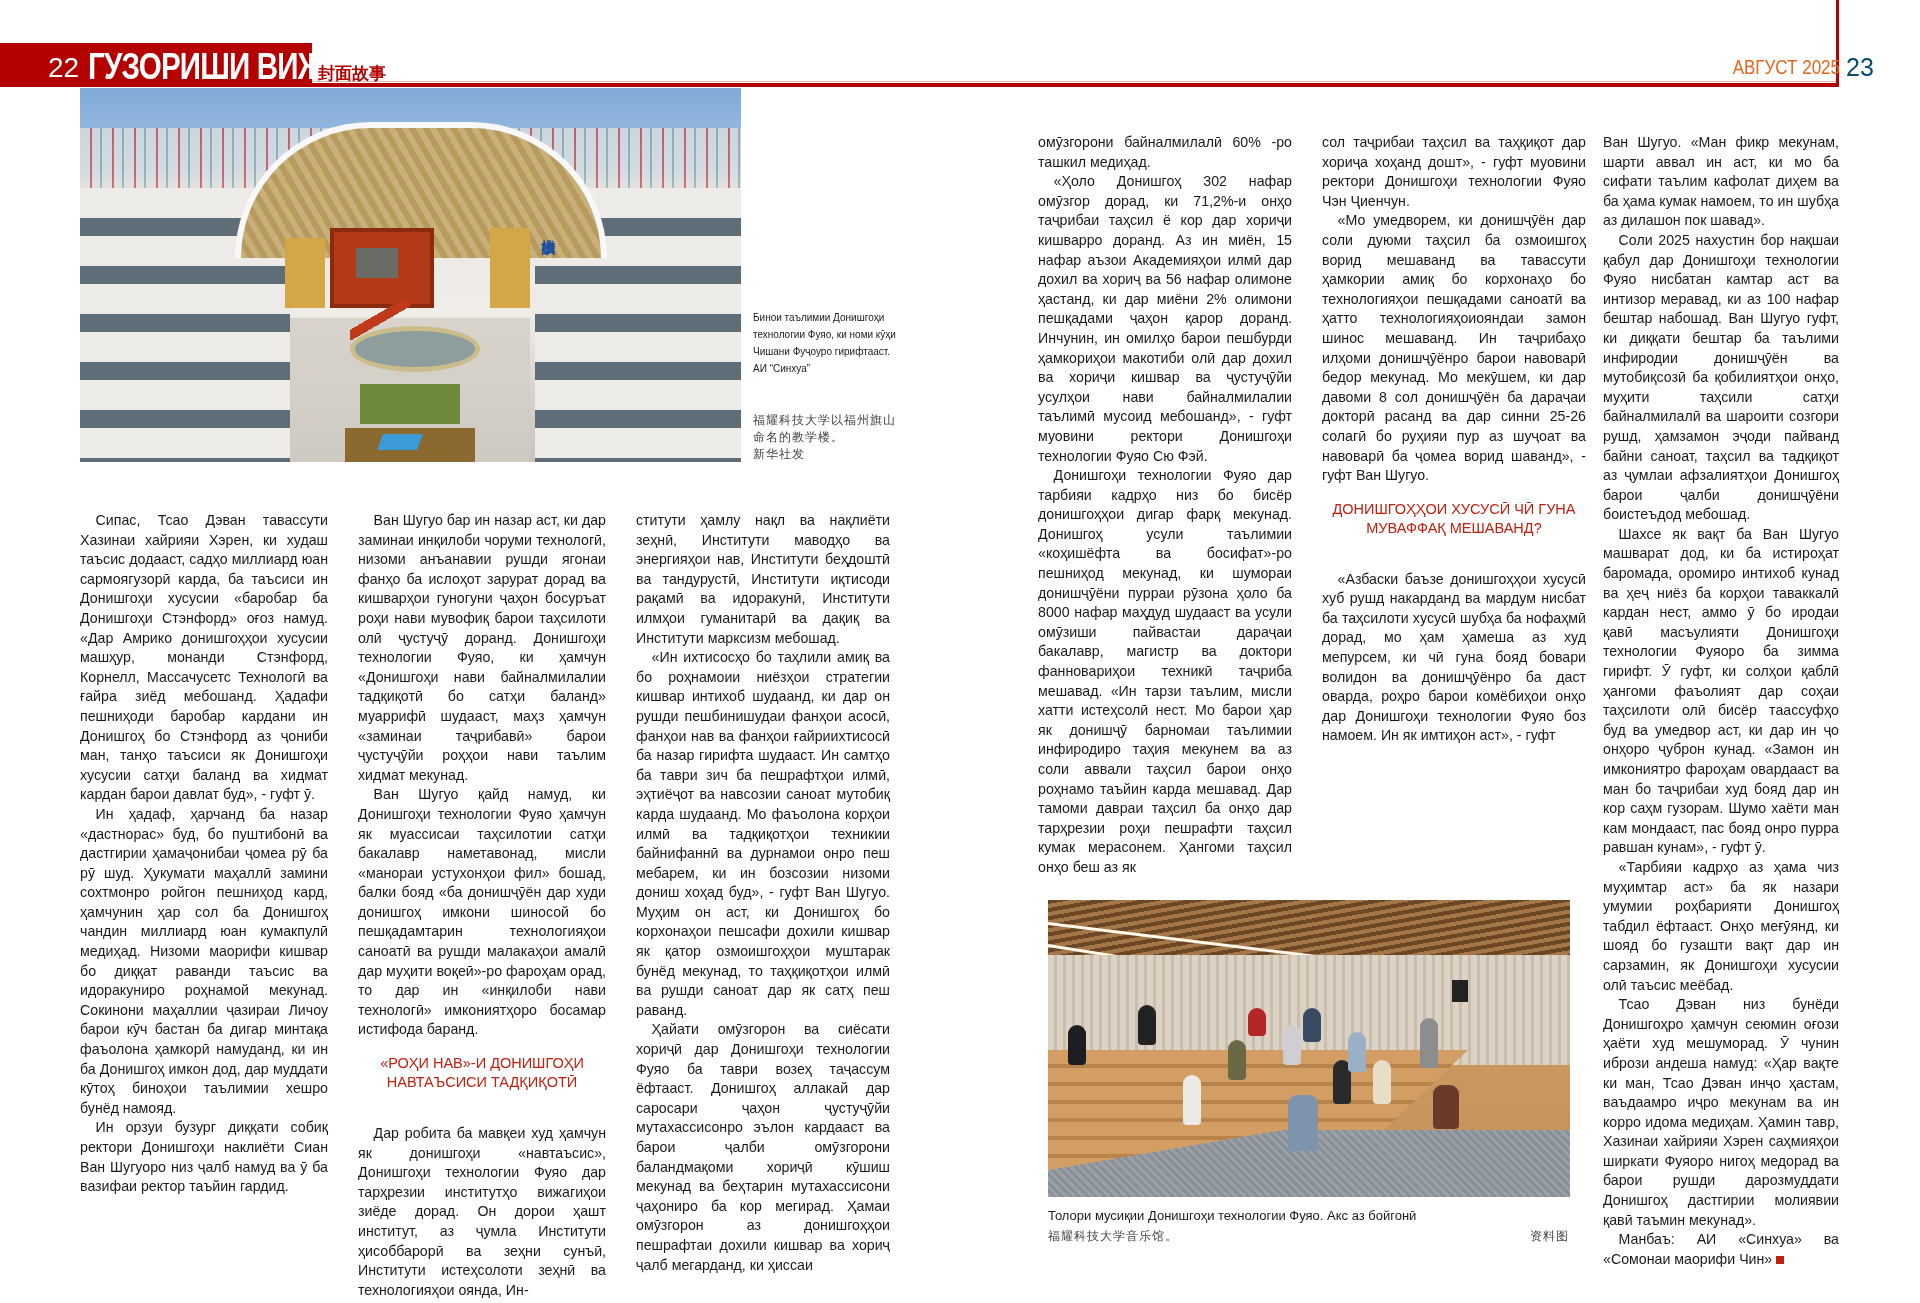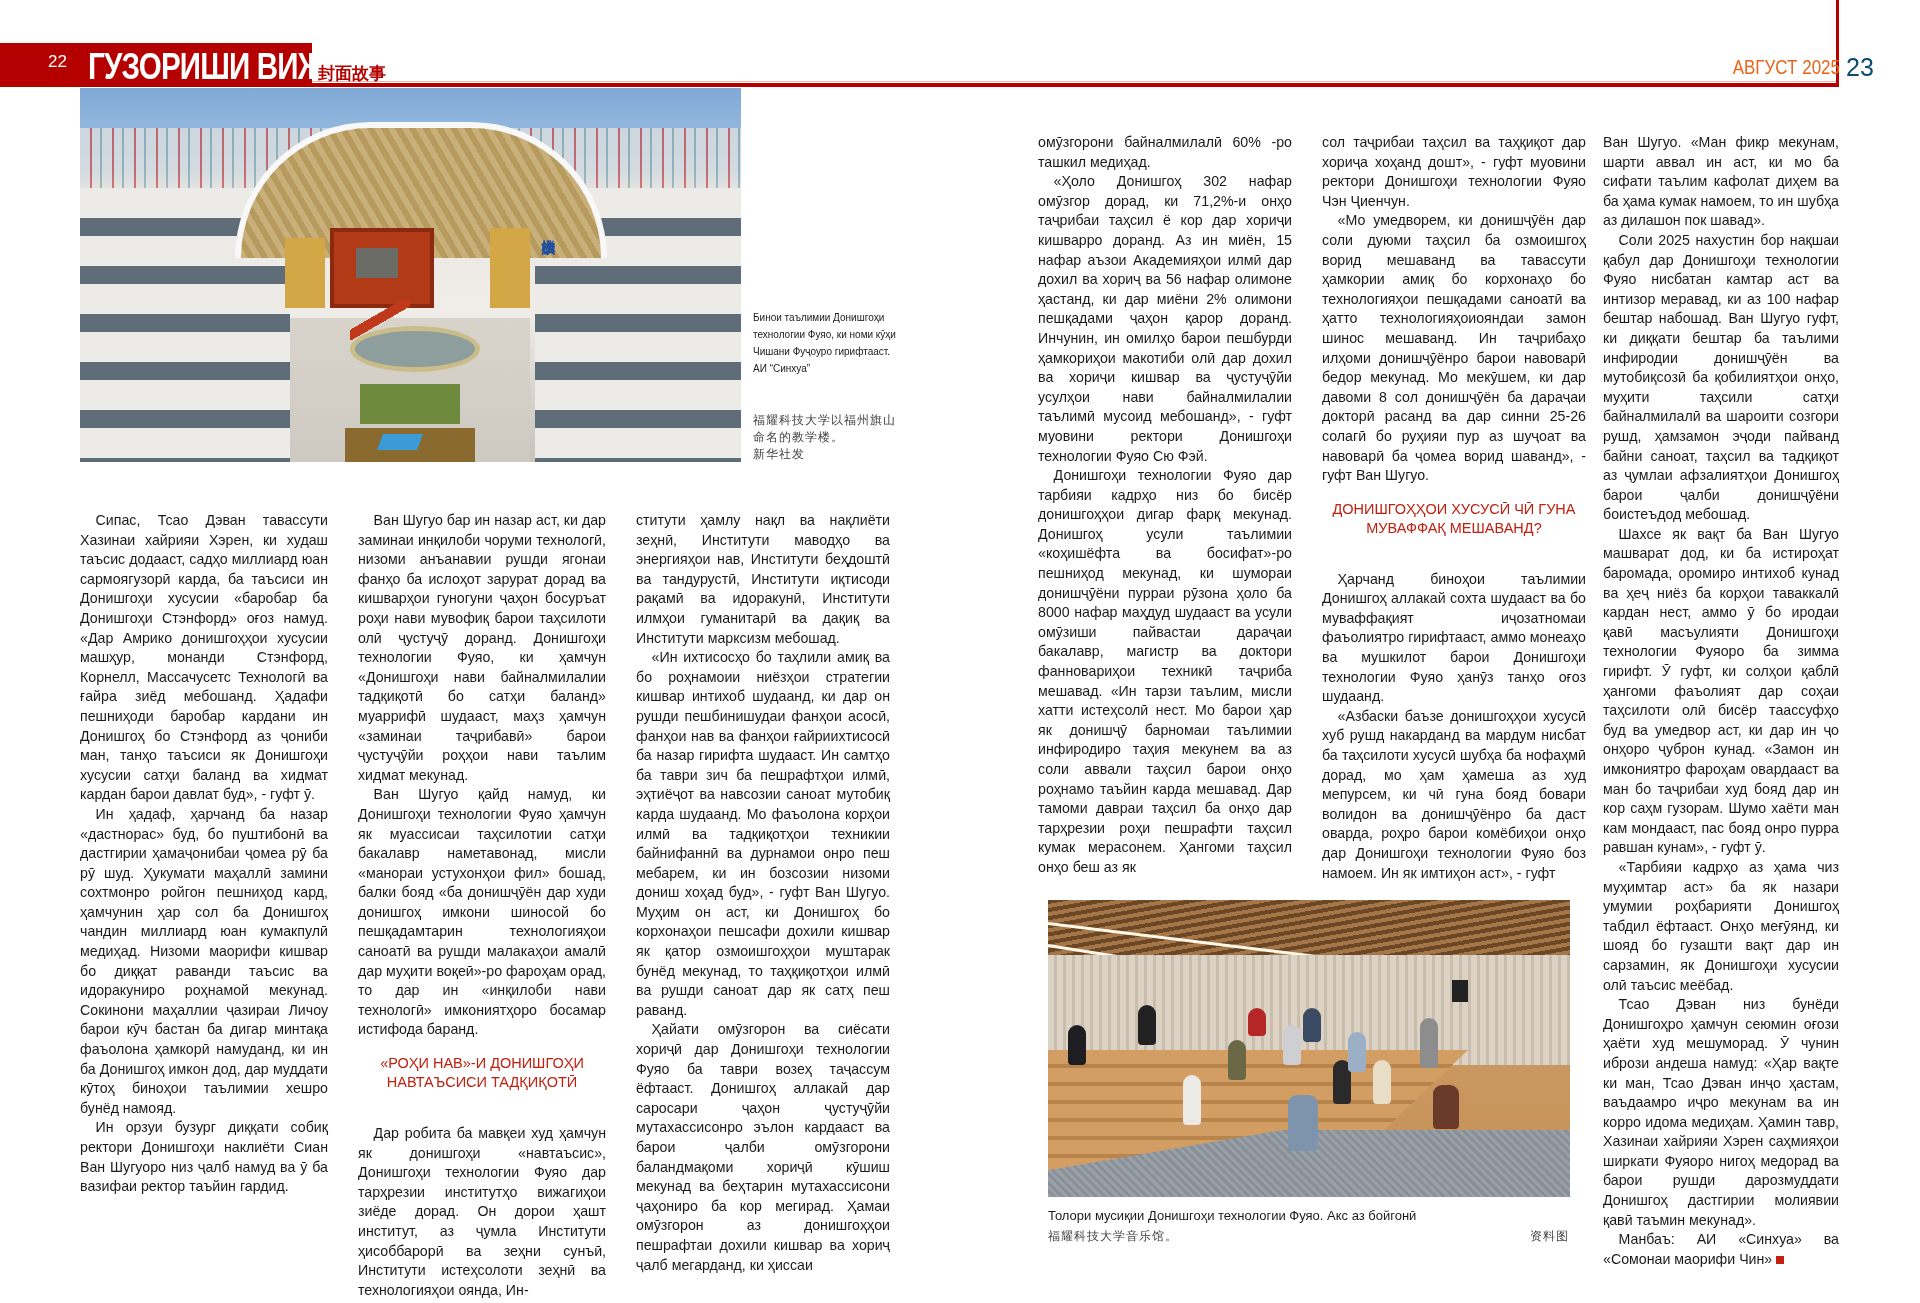--- a/index.html
+++ b/index.html
@@ -4,21 +4,21 @@
 <style>
   html, body { margin:0; padding:0; background:#ffffff; }
   body { width:1920px; height:1303px; position:relative; overflow:hidden;
          font-family:"Liberation Sans", "DejaVu Sans", sans-serif; color:#1a1a1a; }
   .abs { position:absolute; }
   
   .hdr-bar-left { left:0; top:43px; width:312px; height:44px; background:#b50000; }
   .hdr-line { left:312px; top:83px; width:1527px; height:4px; background:#b50000; }
   .hdr-line-thin { left:312px; top:81px; width:1527px; height:1px; background:#e7b9a9; }
   .hdr-vline { left:1836px; top:0; width:3px; height:87px; background:#b50000; }
-  .page-num-left { left:48px; top:52px; font-size:17px; color:#fff; }
+  .page-num-left { left:48px; top:52px; font-size:28px; color:#fff; }
   .section-title { left:88px; top:46px; font-size:36px; font-weight:bold; color:#fff;
                    letter-spacing:-1px; transform:scaleX(0.82); transform-origin:left top; white-space:nowrap; }
   .section-cn { left:318px; top:62px; font-size:17px; font-weight:bold; color:#b50000;
                 font-family:"DejaVu Serif", serif; }
   .issue-date { left:1699px; top:56px; font-size:20px; color:#e8661c; transform:scaleX(0.85); transform-origin:right top; text-align:right; width:140px; left:1700px; white-space:nowrap; }
   .page-num-right { left:1846px; top:53px; font-size:25px; color:#0c4a6e; }
 
   
   .photo { overflow:hidden; }
   .photo1 { left:80px; top:88px; width:661px; height:374px;
@@ -129,21 +129,20 @@
 <div class="abs col c4">
   <p class="noindent">омӯзгорони байналмилалӣ 60% -ро ташкил медиҳад.</p>
   <p>«Ҳоло Донишгоҳ 302 нафар омӯзгор дорад, ки 71,2%-и онҳо таҷрибаи таҳсил ё кор дар хориҷи кишварро доранд. Аз ин миён, 15 нафар аъзои Академияҳои илмӣ дар дохил ва хориҷ ва 56 нафар олимоне ҳастанд, ки дар миёни 2% олимони пешқадами ҷаҳон қарор доранд. Инчунин, ин омилҳо барои пешбурди ҳамкориҳои макотиби олӣ дар дохил ва хориҷи кишвар ва ҷустуҷӯйи усулҳои нави байналмилалии таълимӣ мусоид мебошанд», - гуфт муовини ректори Донишгоҳи технологии Фуяо Сю Фэй.</p>
   <p>Донишгоҳи технологии Фуяо дар тарбияи кадрҳо низ бо бисёр донишгоҳҳои дигар фарқ мекунад. Донишгоҳ усули таълимии «коҳишёфта ва босифат»-ро пешниҳод мекунад, ки шумораи донишҷӯёни пурраи рӯзона ҳоло ба 8000 нафар маҳдуд шудааст ва усули омӯзиши пайвастаи дараҷаи бакалавр, магистр ва доктори фанновариҳои техникӣ таҷриба мешавад. «Ин тарзи таълим, мисли хатти истеҳсолӣ нест. Мо барои ҳар як донишҷӯ барномаи таълимии инфиродиро таҳия мекунем ва аз соли аввали таҳсил барои онҳо роҳнамо таъйин карда мешавад. Дар тамоми давраи таҳсил ба онҳо дар тарҳрезии роҳи пешрафти таҳсил кумак мерасонем. Ҳангоми таҳсил онҳо беш аз як</p>
 </div>
 
 <div class="abs col c5">
   <p class="noindent">сол таҷрибаи таҳсил ва таҳқиқот дар хориҷа хоҳанд дошт», - гуфт муовини ректори Донишгоҳи технологии Фуяо Чэн Ҷиенчун.</p>
   <p>«Мо умедворем, ки донишҷӯён дар соли дуюми таҳсил ба озмоишгоҳ ворид мешаванд ва тавассути ҳамкории амиқ бо корхонаҳо бо технологияҳои пешқадами саноатӣ ва ҳатто технологияҳоиояндаи замон шинос мешаванд. Ин таҷрибаҳо илҳоми донишҷӯёнро барои навоварӣ бедор мекунад. Мо мекӯшем, ки дар давоми 8 сол донишҷӯён ба дараҷаи докторӣ расанд ва дар синни 25-26 солагӣ бо руҳияи пур аз шуҷоат ва навоварӣ ба ҷомеа ворид шаванд», - гуфт Ван Шугуо.</p>
   <h3>ДОНИШГОҲҲОИ ХУСУСӢ ЧӢ ГУНА МУВАФФАҚ МЕШАВАНД?</h3>
-  <p>Ҳарчанд биноҳои таълимии Донишгоҳ аллакай сохта шудааст ва бо муваффақият иҷозатномаи фаъолиятро гирифтааст, аммо монеаҳо ва мушкилот барои Донишгоҳи технологии Фуяо ҳанӯз танҳо оғоз шудаанд.</p>
   <p>«Азбаски баъзе донишгоҳҳои хусусӣ хуб рушд накарданд ва мардум нисбат ба таҳсилоти хусусӣ шубҳа ба нофаҳмӣ дорад, мо ҳам ҳамеша аз худ мепурсем, ки чӣ гуна бояд бовари волидон ва донишҷӯёнро ба даст оварда, роҳро барои комёбиҳои онҳо дар Донишгоҳи технологии Фуяо боз намоем. Ин як имтиҳон аст», - гуфт</p>
 </div>
 
 <div class="abs col c6">
   <p class="noindent">Ван Шугуо. «Ман фикр мекунам, шарти аввал ин аст, ки мо ба сифати таълим кафолат диҳем ва ба ҳама кумак намоем, то ин шубҳа аз дилашон пок шавад».</p>
   <p>Соли 2025 нахустин бор нақшаи қабул дар Донишгоҳи технологии Фуяо нисбатан камтар аст ва интизор меравад, ки аз 100 нафар бештар набошад. Ван Шугуо гуфт, ки диққати бештар ба таълими инфиродии донишҷӯён ва мутобиқсозӣ ба қобилиятҳои онҳо, муҳити таҳсили сатҳи байналмилалӣ ва шароити созгори рушд, ҳамзамон эҷоди пайванд байни саноат, таҳсил ва тадқиқот аз ҷумлаи афзалиятҳои Донишгоҳ барои ҷалби донишҷӯёни боистеъдод мебошад.</p>
   <p>Шахсе як вақт ба Ван Шугуо машварат дод, ки ба истироҳат баромада, оромиро интихоб кунад ва ҳеҷ ниёз ба корҳои таваккалӣ кардан нест, аммо ӯ бо иродаи қавӣ масъулияти Донишгоҳи технологии Фуяоро ба зимма гирифт. Ӯ гуфт, ки солҳои қаблӣ ҳангоми фаъолият дар соҳаи таҳсилоти олӣ бисёр таассуфҳо буд ва умедвор аст, ки дар ин ҷо онҳоро ҷуброн кунад. «Замон ин имкониятро фароҳам овардааст ва ман бо таҷрибаи худ бояд дар ин кор саҳм гузорам. Шумо хаёти ман кам мондааст, пас бояд онро пурра равшан кунам», - гуфт ӯ.</p>
   <p>«Тарбияи кадрҳо аз ҳама чиз муҳимтар аст» ба як назари умумии роҳбарияти Донишгоҳ табдил ёфтааст. Онҳо меғӯянд, ки шояд бо гузашти вақт дар ин сарзамин, як Донишгоҳи хусусии олӣ таъсис меёбад.</p>
   <p>Тсао Дэван низ бунёди Донишгоҳро ҳамчун сеюмин оғози ҳаёти худ мешуморад. Ӯ чунин ибрози андеша намуд: «Ҳар вақте ки ман, Тсао Дэван инҷо ҳастам, ваъдаамро иҷро мекунам ва ин корро идома медиҳам. Ҳамин тавр, Хазинаи хайрияи Хэрен саҳмияҳои ширкати Фуяоро нигоҳ медорад ва барои рушди дарозмуддати Донишгоҳ дастгирии молиявии қавӣ таъмин мекунад».</p>
   <p><span>Манбаъ: АИ «Синхуа» ва «Сомонаи маорифи Чин»</span><span class="endmark"></span></p>

